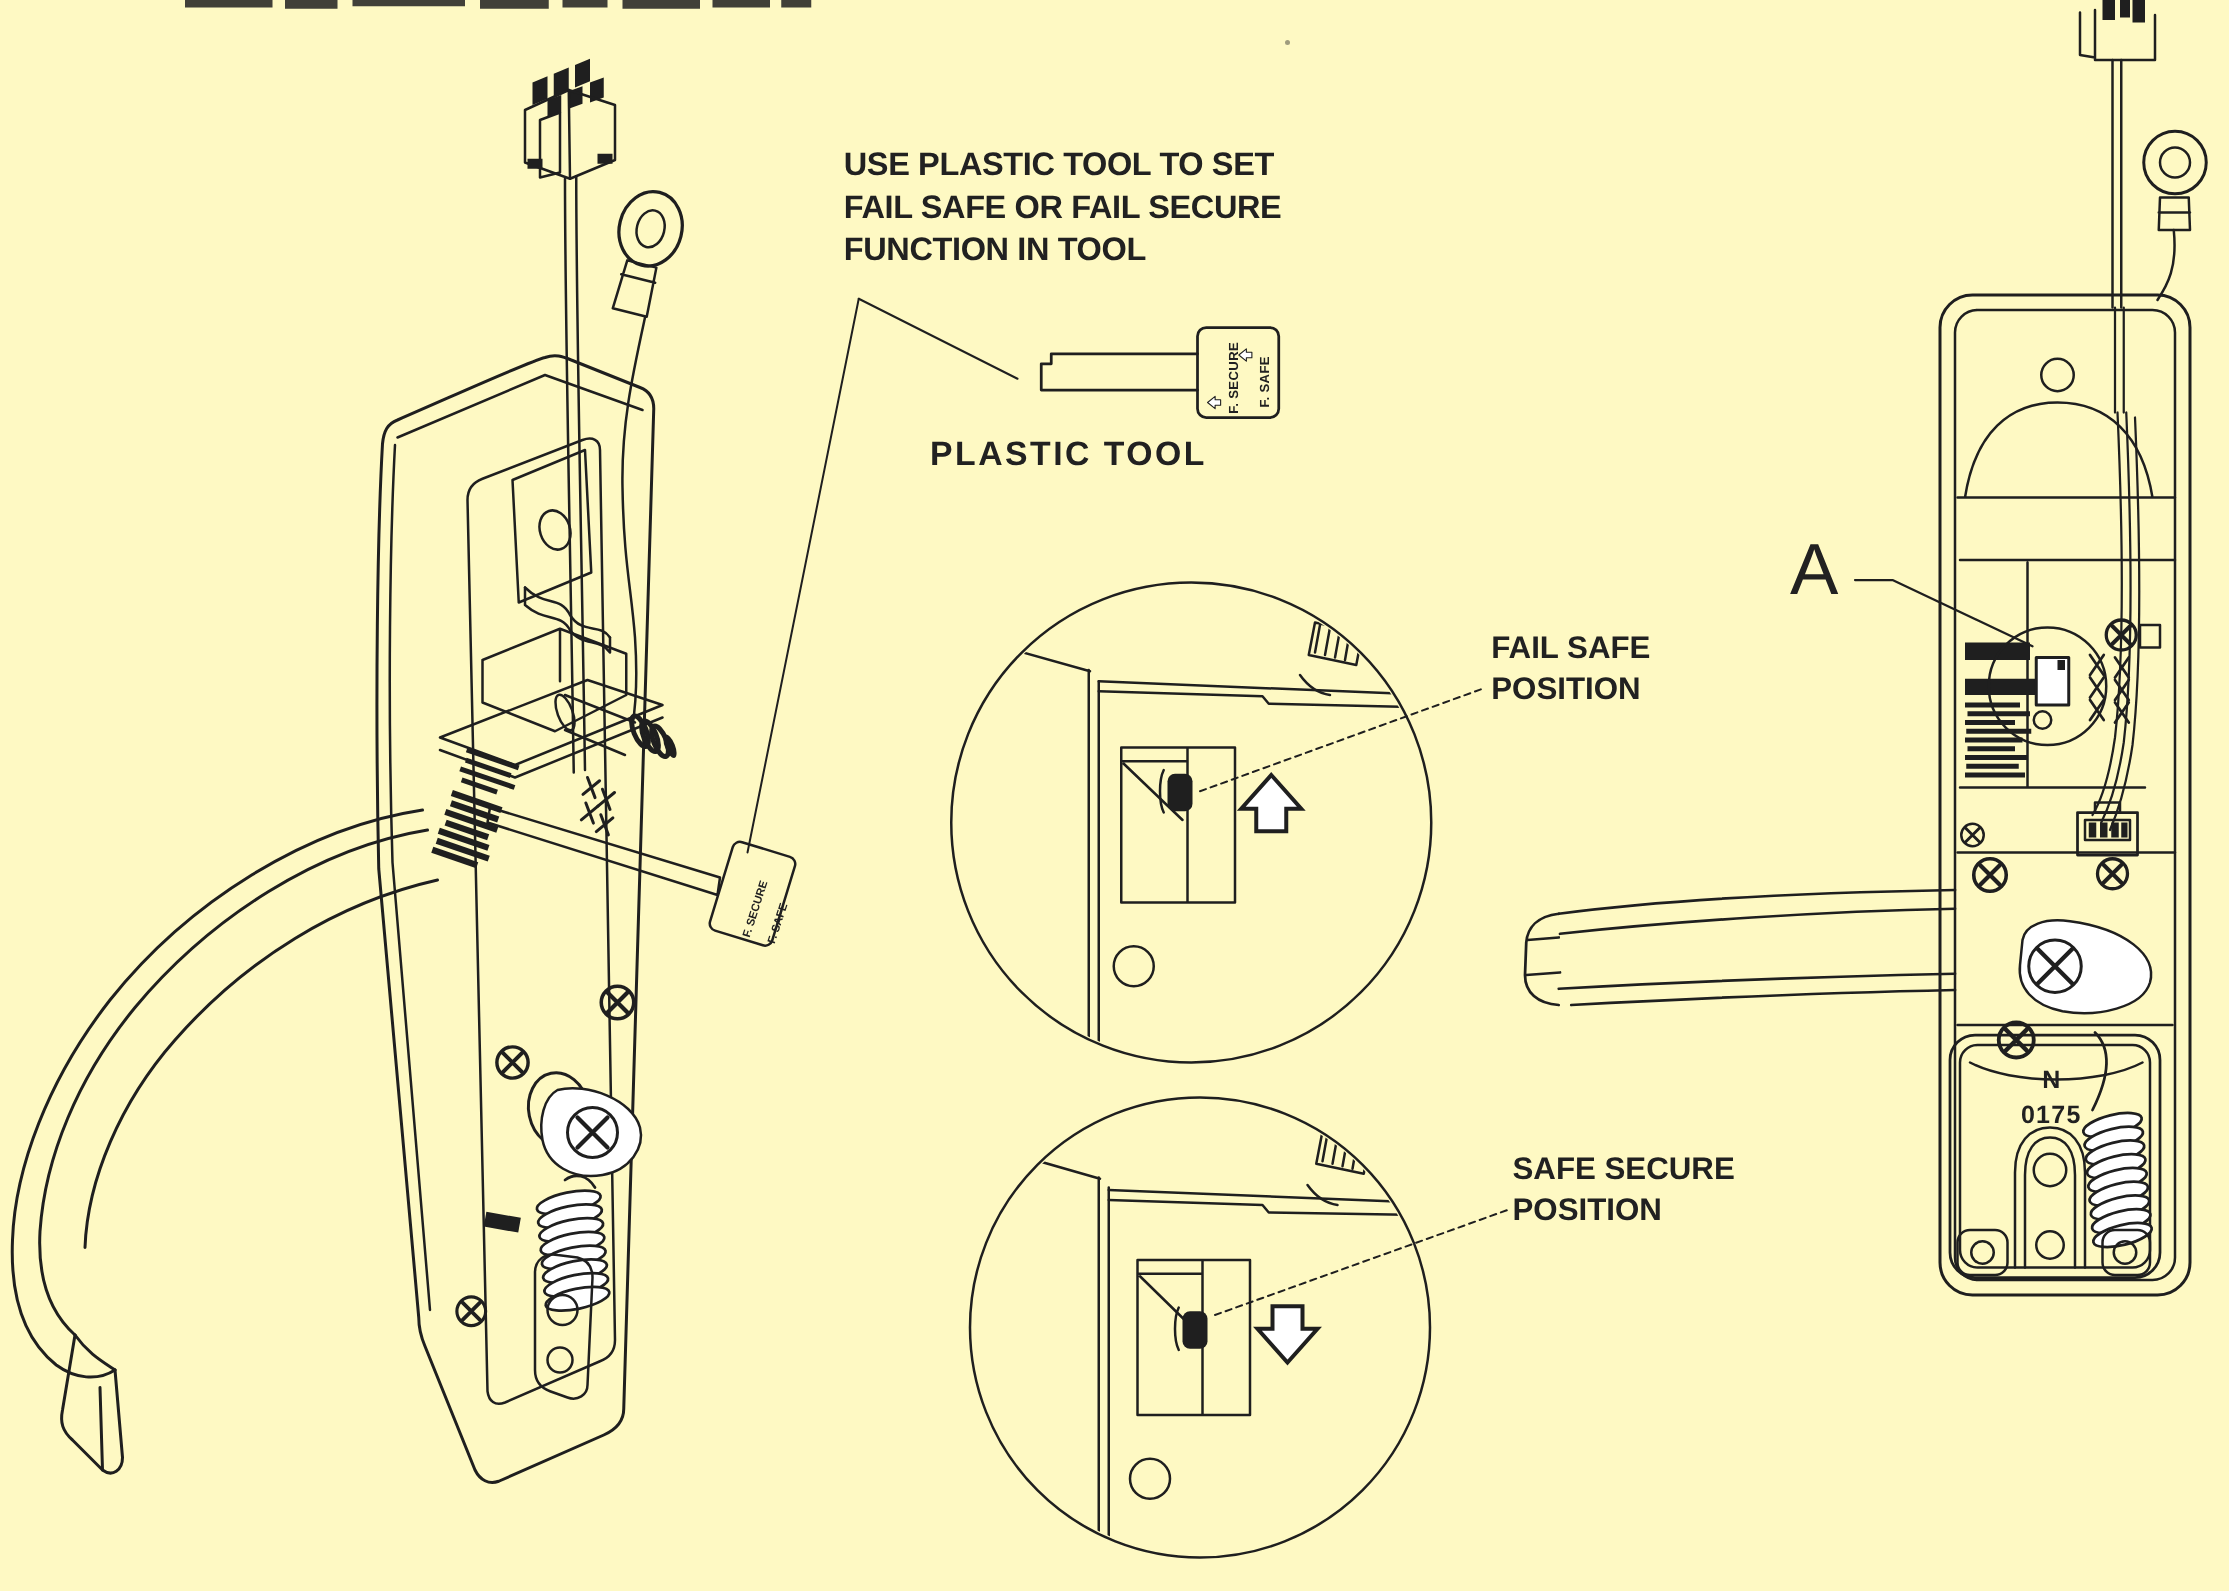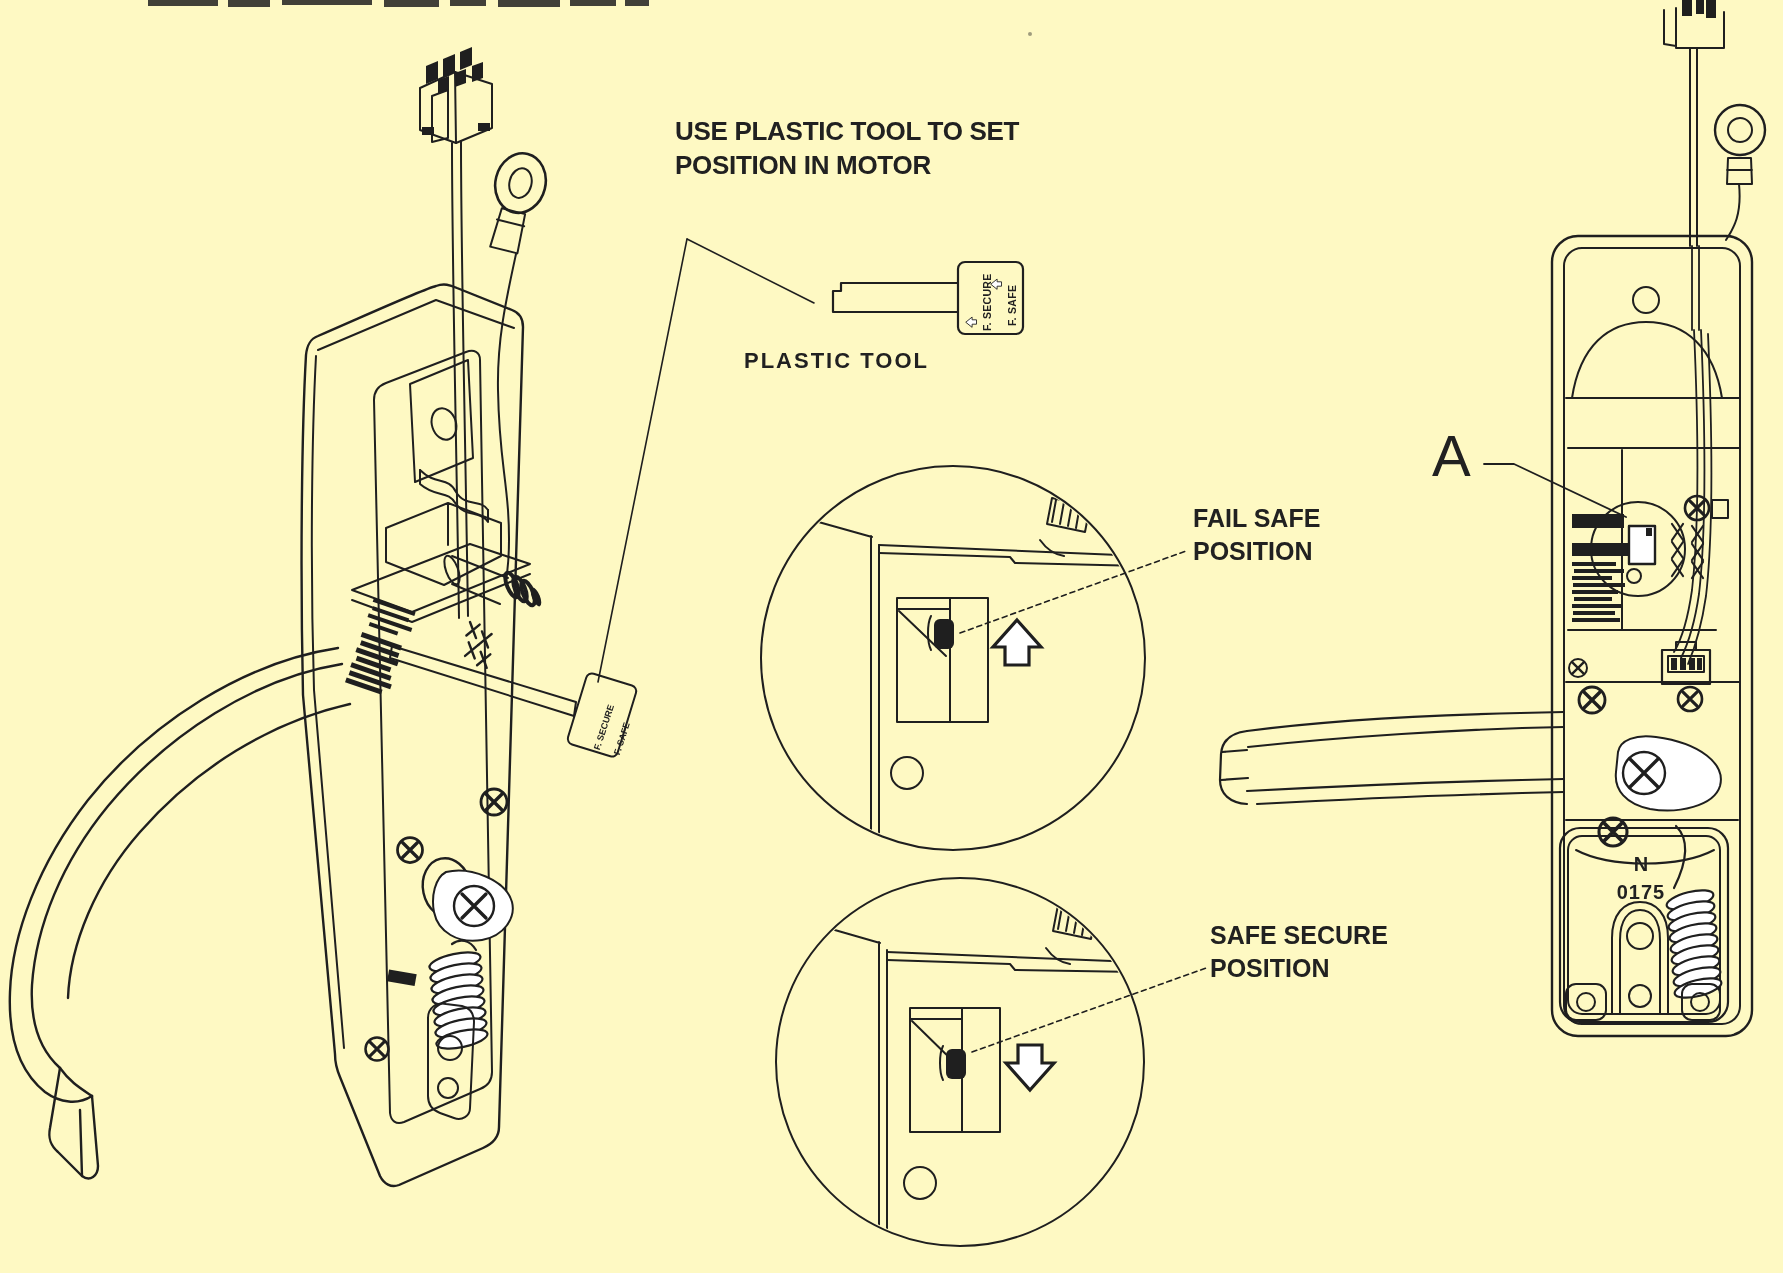--- a/index.html
+++ b/index.html
@@ -1,21 +1,21 @@
 <!DOCTYPE html>
 <html><head>
 <meta charset="utf-8">
 <style>
   html,body{margin:0;padding:0;background:#ffffff;}
   .canvas{position:relative;width:1783px;height:1273px;background:#fef9c3;overflow:hidden;
           font-family:"Liberation Sans",sans-serif;color:#1f1f1f;padding-left:40px;}
   svg{position:absolute;left:0;top:0;}
   .lbl{position:absolute;white-space:nowrap;color:#212121;}
   .note{left:675px;top:114px;font-size:26px;font-weight:bold;line-height:34px;letter-spacing:-0.3px;}
-  .tool-caption{left:744px;top:348px;font-size:22px;font-weight:bold;letter-spacing:2px;}
+  .tool-caption{left:744px;top:348px;font-size:27px;font-weight:bold;letter-spacing:2px;}
   .fs-label{left:1193px;top:502px;font-size:25px;font-weight:bold;line-height:33px;}
   .fsec-label{left:1210px;top:919px;font-size:25px;font-weight:bold;line-height:33px;}
   .a-label{left:1432px;top:422px;font-size:58px;font-weight:400;}
   .stamp{left:1641px;transform:translateX(-50%);font-size:20px;font-weight:bold;text-align:center;}
   .stamp-n{top:853px;}
   .stamp-num{top:881px;letter-spacing:1px;}
   .rot90{transform:rotate(-90deg);transform-origin:0 0;font-weight:bold;font-size:10.5px;letter-spacing:.3px;}
   .tool-secure{left:981px;top:331px;width:70px;}
   .tool-safe{left:1006px;top:326px;width:60px;}
   .rot72{transform:rotate(-72deg);transform-origin:0 0;font-weight:bold;font-size:9px;}
@@ -349,21 +349,22 @@
             <circle cx="1586" cy="1002" r="9"></circle>
         <rect x="1682" y="984" width="38" height="36" rx="10"></rect>
             <circle cx="1700" cy="1002" r="9"></circle>
       </g>
     </g>
   </g>
 </svg>
 
   <div class="lbl note">
     <div>USE PLASTIC TOOL TO SET</div>
-    <div>POSITION IN MOTOR</div>
+    <div>FAIL SAFE OR FAIL SECURE</div>
+    <div>FUNCTION IN TOOL</div>
   </div>
 
   <div class="lbl tool-caption">PLASTIC TOOL</div>
 
   <div class="lbl rot90 tool-secure">F. SECURE</div>
   <div class="lbl rot90 tool-safe">F. SAFE</div>
 
   <div class="lbl rot72 ins-secure">F. SECURE</div>
   <div class="lbl rot72 ins-safe">F. SAFE</div>
 

